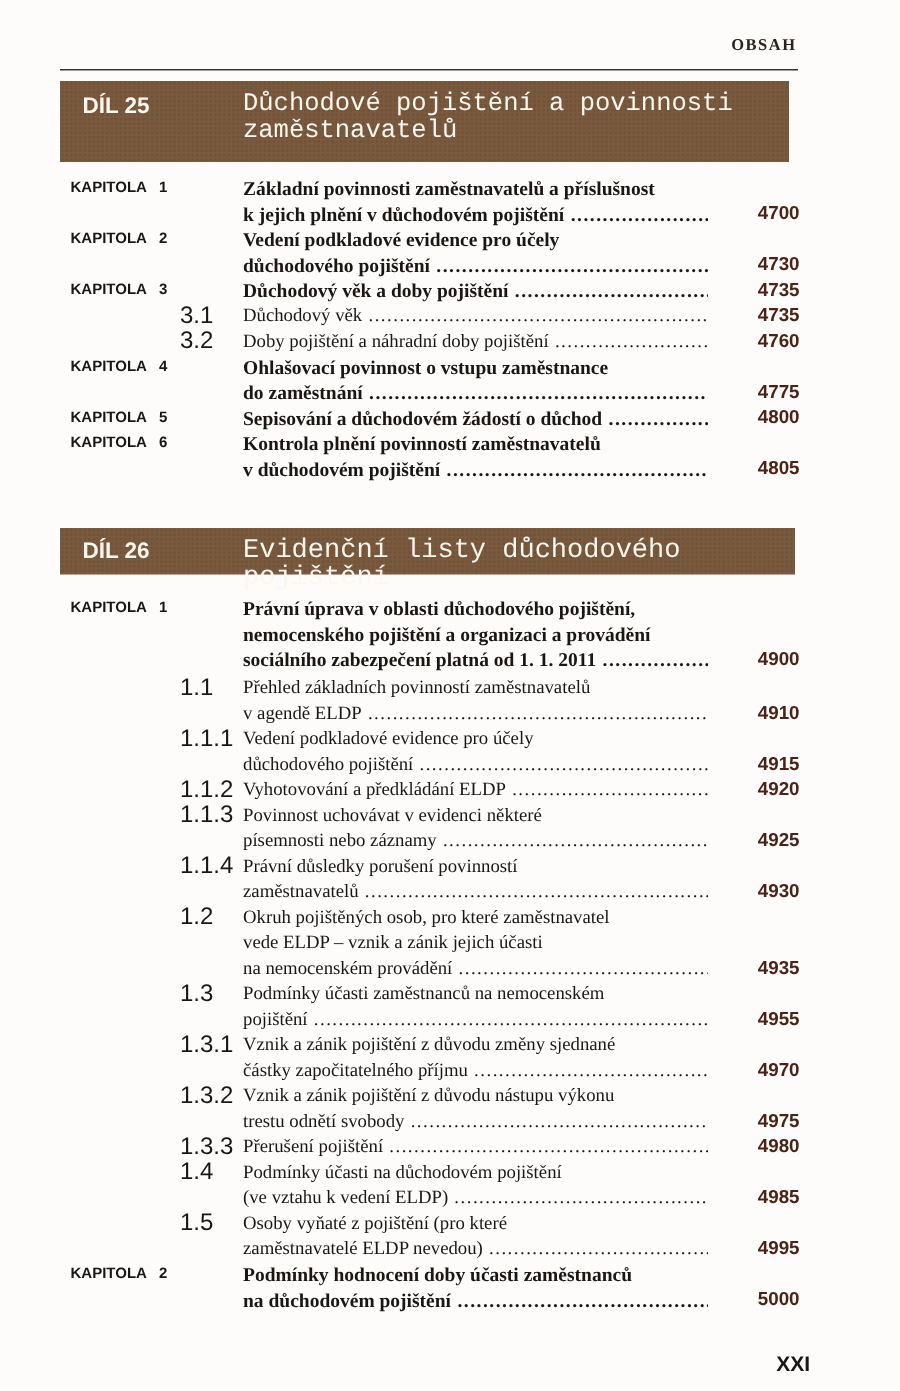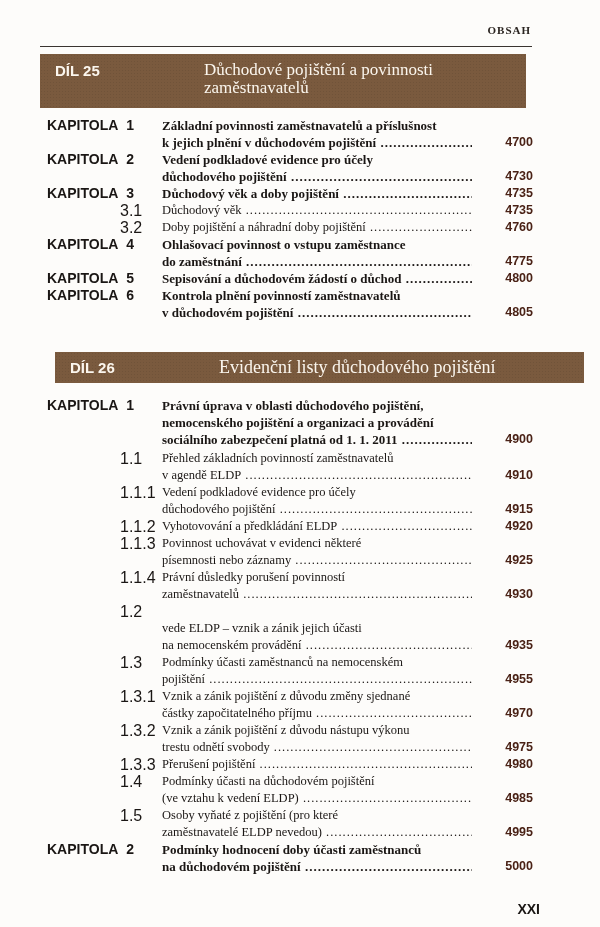--- a/index.html
+++ b/index.html
@@ -24,34 +24,34 @@
     background-image: radial-gradient(rgba(0,0,0,0.08) 1px, transparent 1px);
     background-size: 3px 3px;
     color: #fbf6ee;
   }
   .band .num {
     position: absolute; left: 15px;
     font-family: "Liberation Sans", sans-serif; font-weight: bold; font-size: 15px;
   }
   .band .title {
     position: absolute; left: 122px; right: 10px;
-    font-family: Liberation Serif, serif; font-size: 17px; line-height: 18px; margin-left: 42px;
+    font-family: Liberation Mono, monospace; font-size: 17px; line-height: 18px;
   }
   #band-25 { top: 54px; height: 54px; }
   #band-25 .num { top: 8px; }
   #band-25 .title { top: 7px; }
-  #band-26 { top: 352px; height: 31px; left: 55px; width: 490px; padding-left: 39px; }
+  #band-26 { top: 352px; height: 31px; left: 40px; width: 490px; }
   #band-26 .num { top: 7px; }
   #band-26 .title { top: 6px; font-size: 18px; }
 
   .entries { position: absolute; left: 0; width: 600px; }
   .entry { position: relative; }
   .label {
     position: absolute; left: 47px;
-    font-family: "Liberation Sans", sans-serif; font-weight: bold; font-size: 14px;
+    font-family: "Liberation Sans", sans-serif; font-weight: bold; font-size: 10px;
     line-height: 17px;
   }
   .label .lnum { display: inline-block; margin-left: 8px; }
   .sub {
     position: absolute; left: 120px;
     font-family: "Liberation Sans", sans-serif; font-size: 16px; line-height: 17px;
   }
   .text {
     margin-left: 162px; width: 310px;
     font-size: 12.5px; line-height: 17px;
@@ -163,21 +163,21 @@
       <div class="text"><span>Povinnost uchovávat v evidenci některé</span><br><span class="last"><span>písemnosti nebo záznamy</span><span class="dots"></span></span></div>
       <span class="page">4925</span>
     </div>
     <div class="entry">
       <span class="sub">1.1.4</span>
       <div class="text"><span>Právní důsledky porušení povinností</span><br><span class="last"><span>zaměstnavatelů</span><span class="dots"></span></span></div>
       <span class="page">4930</span>
     </div>
     <div class="entry">
       <span class="sub">1.2</span>
-      <div class="text"><br><span>vede ELDP – vznik a zánik jejich účasti</span><br><span class="last"><span>na nemocenském provádění</span><span class="dots"></span></span></div>
+      <div class="text"><span>Okruh pojištěných osob, pro které zaměstnavatel</span><br><span>vede ELDP – vznik a zánik jejich účasti</span><br><span class="last"><span>na nemocenském provádění</span><span class="dots"></span></span></div>
       <span class="page">4935</span>
     </div>
     <div class="entry">
       <span class="sub">1.3</span>
       <div class="text"><span>Podmínky účasti zaměstnanců na nemocenském</span><br><span class="last"><span>pojištění</span><span class="dots"></span></span></div>
       <span class="page">4955</span>
     </div>
     <div class="entry">
       <span class="sub">1.3.1</span>
       <div class="text"><span>Vznik a zánik pojištění z důvodu změny sjednané</span><br><span class="last"><span>částky započitatelného příjmu</span><span class="dots"></span></span></div>

